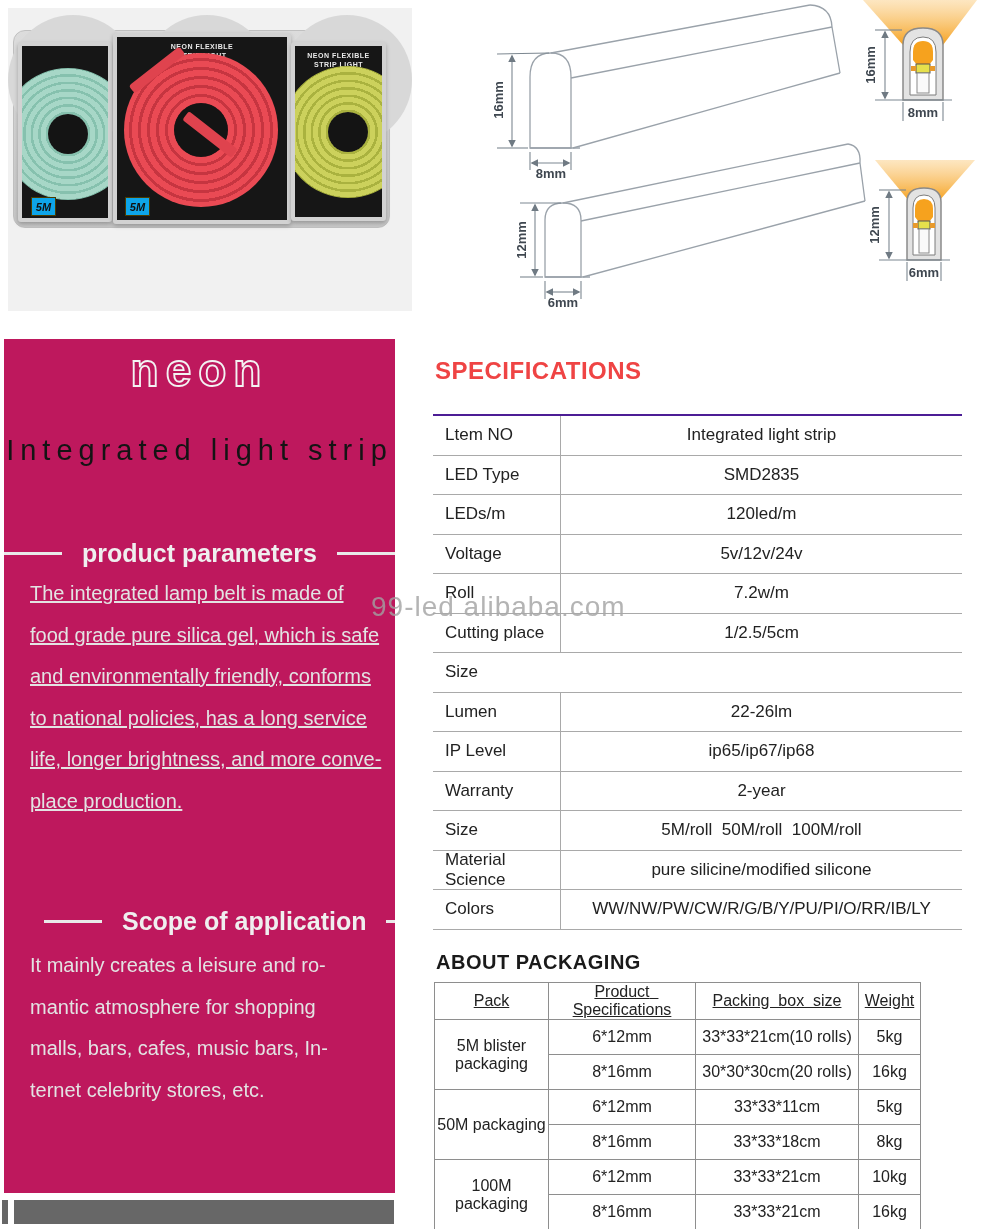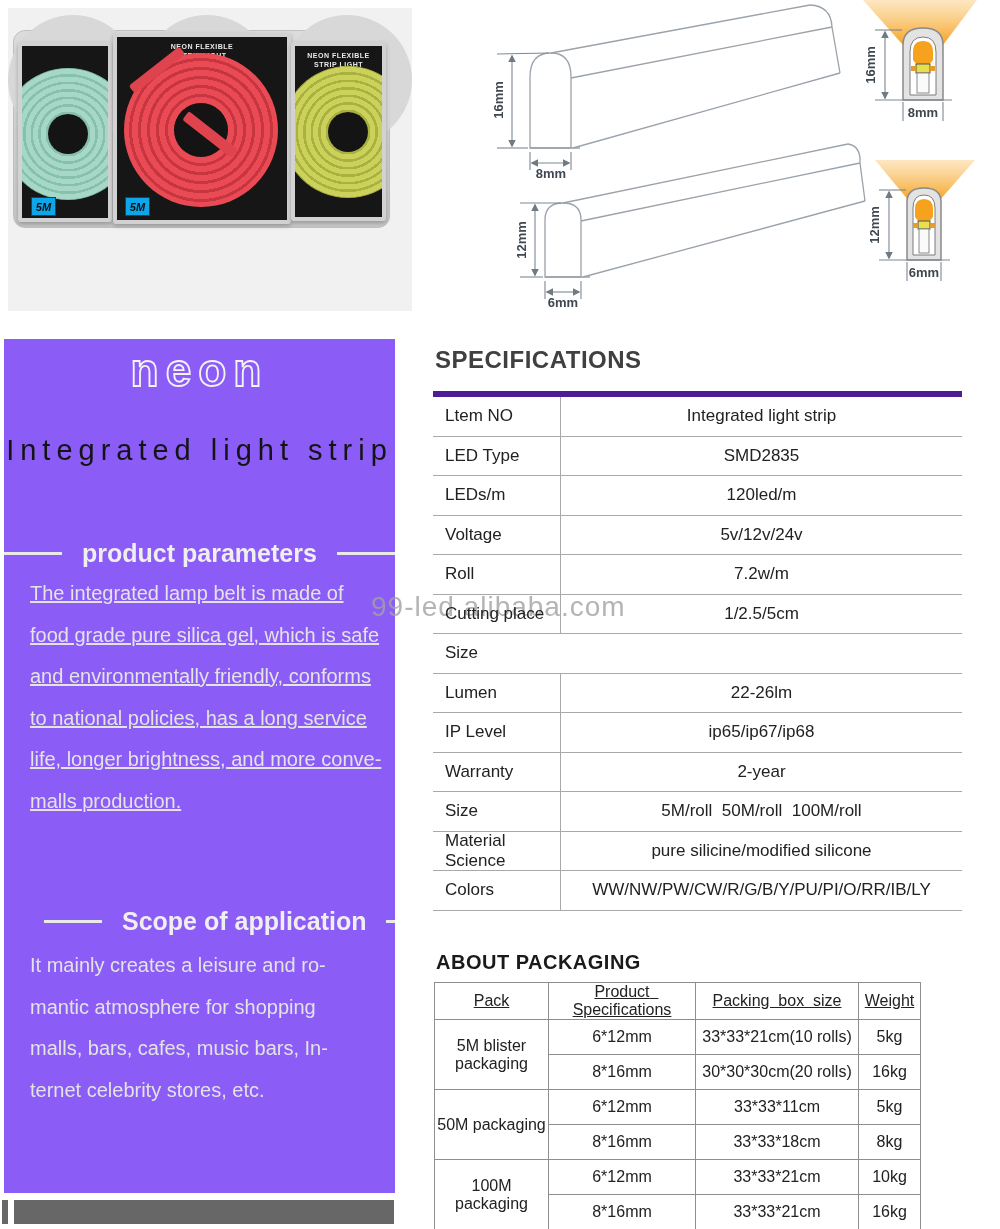--- a/index.html
+++ b/index.html
@@ -28,42 +28,42 @@
     color:#111; font-size:11px; font-weight:bold; font-style:italic;
     display:flex; align-items:center; justify-content:center; }
   .pack-header { width:100%; text-align:center; color:#e9e9e9; font-size:7px;
     font-weight:bold; letter-spacing:.5px; line-height:9px; }
 
   
   .draw-svg text { font-family:"Liberation Sans",sans-serif; font-size:13px;
     font-weight:600; fill:#3f4750; }
 
   
-  .panel { left:4px; top:339px; width:391px; height:854px; background:#8b5cf6; }
+  .panel { left:4px; top:339px; width:391px; height:854px; background:#be185d; }
   .panel-logo { width:100%; text-align:center; top:4px; font-size:46px; font-weight:bold;
     letter-spacing:7px; color:transparent; -webkit-text-stroke:1.8px #f3f3f3; }
   .panel-title { width:100%; text-align:center; top:95px; font-size:29px;
     letter-spacing:6px; color:#141414; font-weight:500; }
   .sect-head { display:flex; align-items:center; width:100%;
     color:#efefef; font-size:25px; font-weight:bold; }
   .sect-head .dash-l { width:58px; height:3px; background:#e9e9e9; margin-right:20px; }
   .sect-head .dash-r { flex:1; height:3px; background:#e9e9e9; margin-left:20px; }
   .para { left:26px; width:352px; color:#e3e3e3; font-size:20px; }
   .para div { height:41.5px; }
 
   .strip-b { background:#676767; }
 
   
   .watermark { left:371px; top:591px; font-size:28px; color:#a2a2a2; opacity:.8;
     letter-spacing:1px; white-space:pre; }
 
   
-  .spec-title { left:435px; top:346px; font-size:24px; font-weight:bold;
-    letter-spacing:.5px; color:#404040; }
-  .spec-table { left:433px; top:391px; width:529px; border-top:6px solid #4c1d95; }
+  .spec-title { left:435px; top:357px; font-size:24px; font-weight:bold;
+    letter-spacing:.5px; color:#ef4444; }
+  .spec-table { left:433px; top:414px; width:529px; border-top:2px solid #4c1d95; }
   .spec-row { display:flex; height:39.5px; border-bottom:1px solid #a9a9a9;
     font-size:17px; color:#222; align-items:center; }
   .spec-label { width:127px; padding-left:12px; }
   .spec-value { flex:1; text-align:center; border-left:1px solid #a9a9a9;
     height:100%; display:flex; align-items:center; justify-content:center;
     white-space:pre-wrap; }
 
   
   .pack-title { left:436px; top:951px; font-size:20px; font-weight:bold;
     letter-spacing:.5px; color:#1a1a1a; }
@@ -217,21 +217,21 @@
     <span class="dash-l"></span>
     <span>product parameters</span>
     <span class="dash-r"></span>
   </div>
   <div class="abs para" style="top:243px;text-decoration:underline;">
     <div>The integrated lamp belt is made of</div>
     <div>food grade pure silica gel, which is safe</div>
     <div>and environmentally friendly, conforms</div>
     <div>to national policies, has a long service</div>
     <div>life, longer brightness, and more conve-</div>
-    <div>malls production.</div>
+    <div>place production.</div>
   </div>
 
   <div class="abs sect-head" style="top:568px;padding-left:40px;">
     <span class="dash-l"></span>
     <span>Scope of application</span>
     <span class="dash-r"></span>
   </div>
   <div class="abs para" style="top:615px;">
     <div>It mainly creates a leisure and ro-</div>
     <div>mantic atmosphere for shopping</div>

